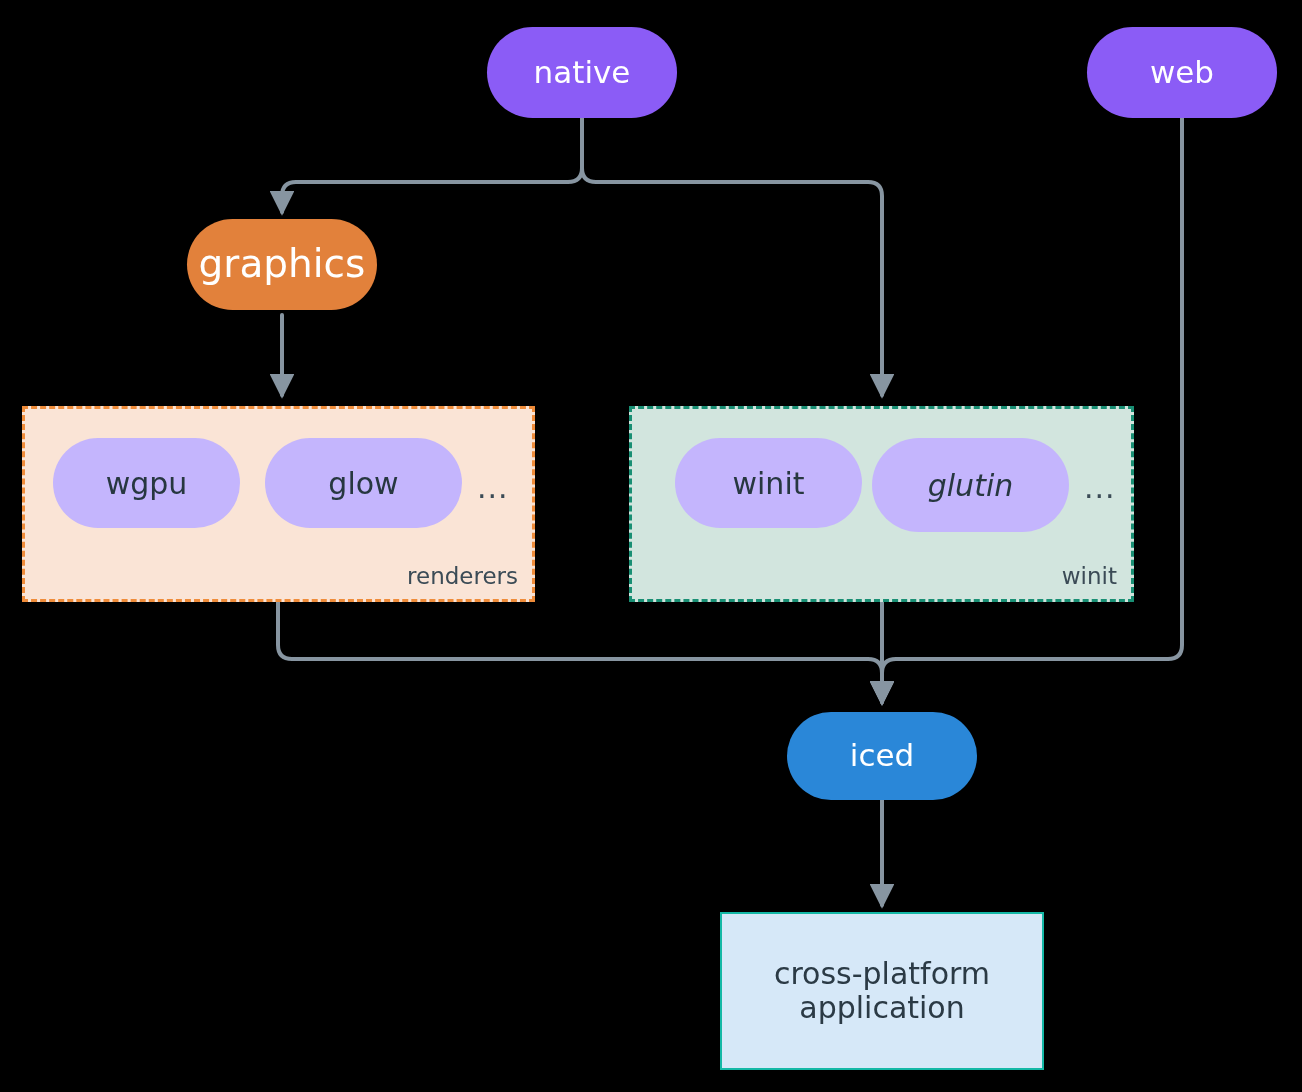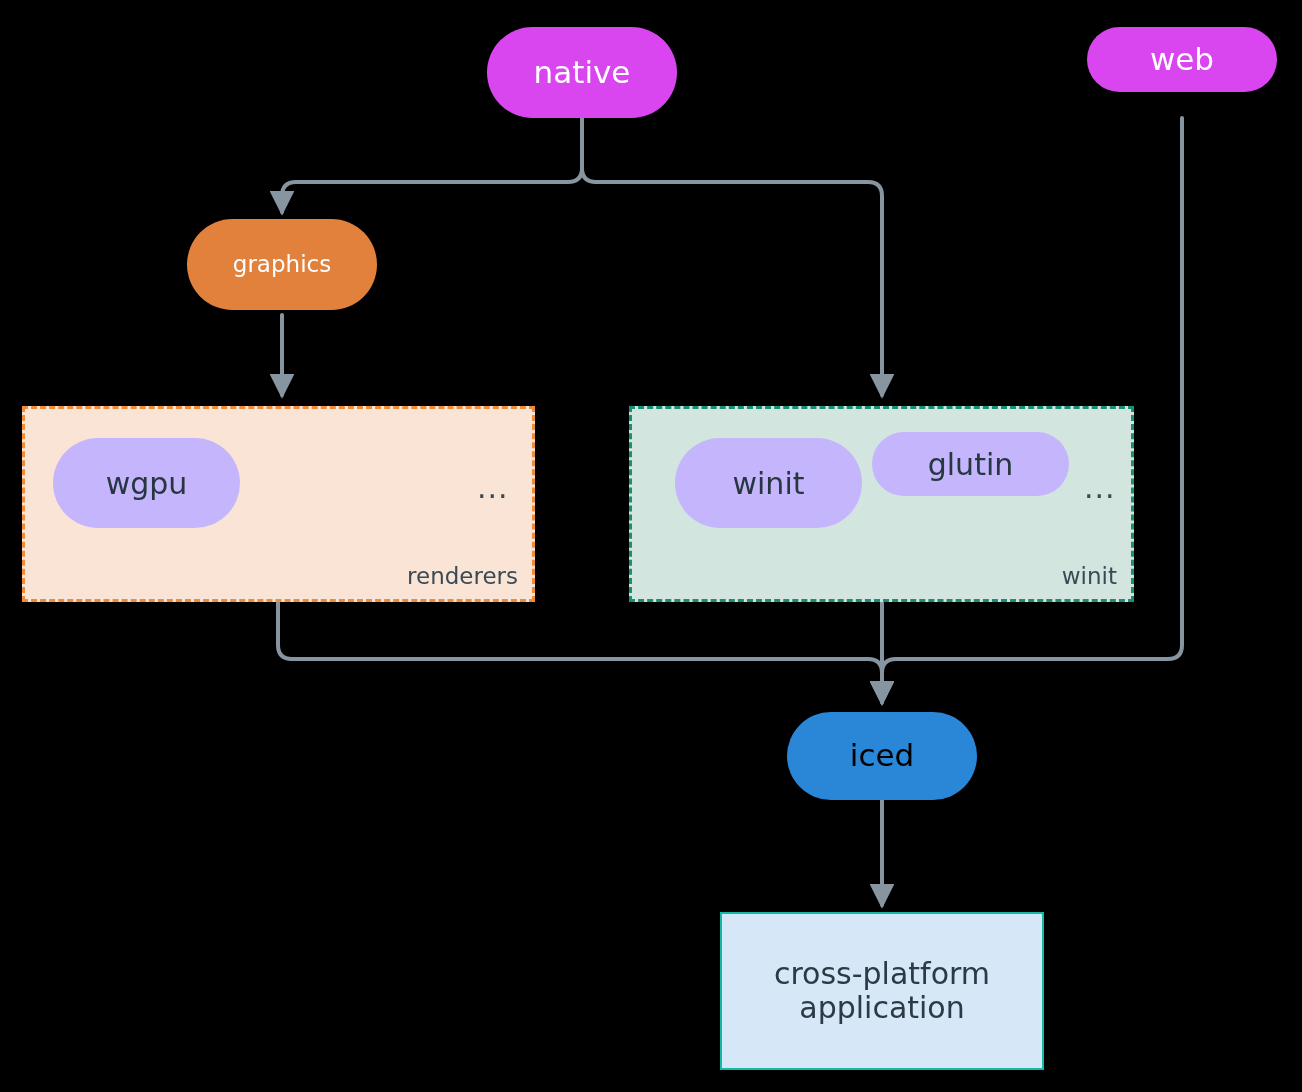--- a/index.html
+++ b/index.html
@@ -31,32 +31,32 @@
     align-items: center;
     justify-content: center;
     box-sizing: border-box;
     text-align: center;
     line-height: 1.15;
   }
   .pill {
     border-radius: 999px;
   }
   .node-native, .node-web {
-    background: #d946ef;
+    background: #8b5cf6;
     color: #ffffff;
     font-size: 31px;
   }
   .node-graphics {
     background: #e2813b;
     color: #ffffff;
-    font-size: 23px;
+    font-size: 39px;
   }
   .node-iced {
     background: #2a87d8;
-    color: #000000;
+    color: #ffffff;
     font-size: 31px;
   }
   .node-app {
     background: #d6e8f8;
     border: 2px solid #14b8a6;
     color: #2b3a45;
     font-size: 30px;
     flex-direction: column;
   }
   .node-app .line2 { display: block; }
@@ -127,41 +127,44 @@
 
     <path d="M 1182,118 L 1182,645 Q 1182,659 1168,659 L 896,659 Q 882,659 882,673 L 882,702" fill="none" stroke="#8795a1" stroke-width="4" stroke-linecap="round" marker-end="url(#arrow)"></path>
 
     <path d="M 882,800 L 882,905" fill="none" stroke="#8795a1" stroke-width="4" stroke-linecap="round" marker-end="url(#arrow)"></path>
   </svg>
 
   <div class="node pill node-native" style="left:487px; top:27px; width:190px; height:91px;">
     <span>native</span>
   </div>
 
-  <div class="node pill node-web" style="left:1087px; top:27px; width:190px; height:65px;">
+  <div class="node pill node-web" style="left:1087px; top:27px; width:190px; height:91px;">
     <span>web</span>
   </div>
 
   <div class="node pill node-graphics" style="left:187px; top:219px; width:190px; height:91px;">
     <span>graphics</span>
   </div>
 
   <div class="group group-renderers" style="left:22px; top:406px; width:513px; height:196px;">
     <div class="chip" style="left:28px; top:29px; width:187px; height:90px;">
       <span>wgpu</span>
     </div>
+    <div class="chip" style="left:240px; top:29px; width:197px; height:90px;">
+      <span>glow</span>
+    </div>
     <div class="ellipsis" style="left:452px; top:64px;">...</div>
     <div class="group-label">renderers</div>
   </div>
 
   <div class="group group-shells" style="left:629px; top:406px; width:505px; height:196px;">
     <div class="chip" style="left:43px; top:29px; width:187px; height:90px;">
       <span>winit</span>
     </div>
-    <div class="chip" style="left:240px; top:23px; width:197px; height:64px;">
+    <div class="chip" style="left:240px; top:29px; width:197px; height:94px;font-style:italic;">
       <span>glutin</span>
     </div>
     <div class="ellipsis" style="left:452px; top:64px;">...</div>
     <div class="group-label">winit</div>
   </div>
 
   <div class="node pill node-iced" style="left:787px; top:712px; width:190px; height:88px;">
     <span>iced</span>
   </div>
 

